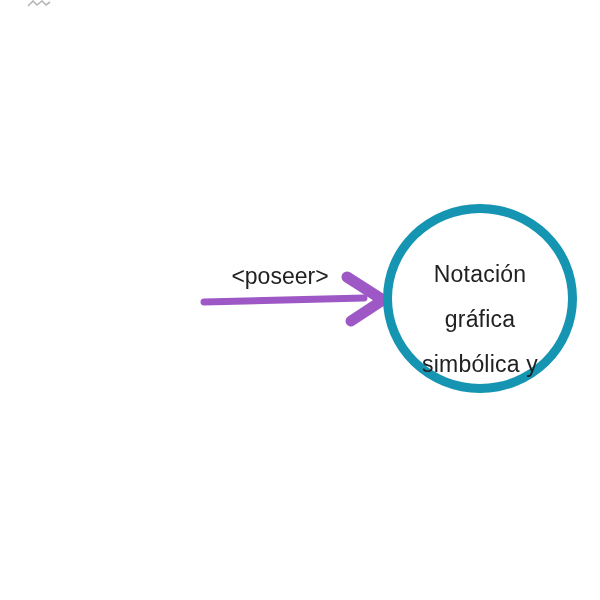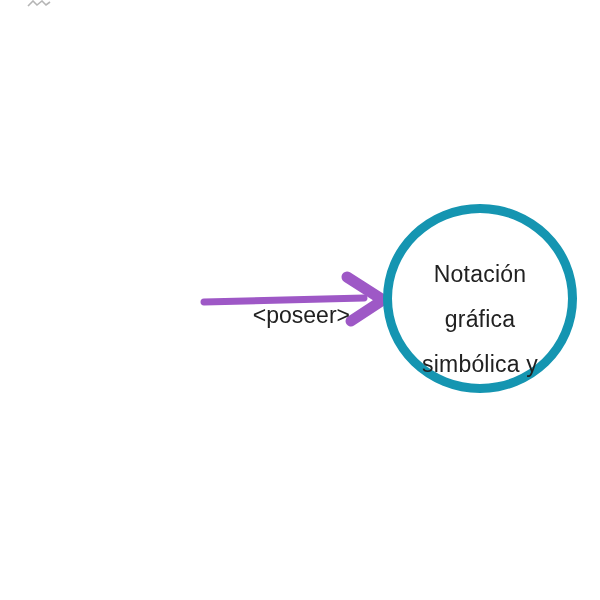--- a/index.html
+++ b/index.html
@@ -64,24 +64,23 @@
     stroke-width: 11;
     stroke-linecap: round;
     stroke-linejoin: round;
     fill: none;
   }
   .edge-label {
     position: absolute;
     left: 210px;
     top: 263px;
     width: 140px;
-    text-align: right;
+    text-align: center;
     font-size: 23px;
     line-height: 26px;
-    margin-top: 39px;
   }
   .stray-mark {
     stroke: #a8a8a8;
     stroke-width: 1.6;
     fill: none;
     opacity: 0.85;
   }
 </style>
 </head>
 <body>

